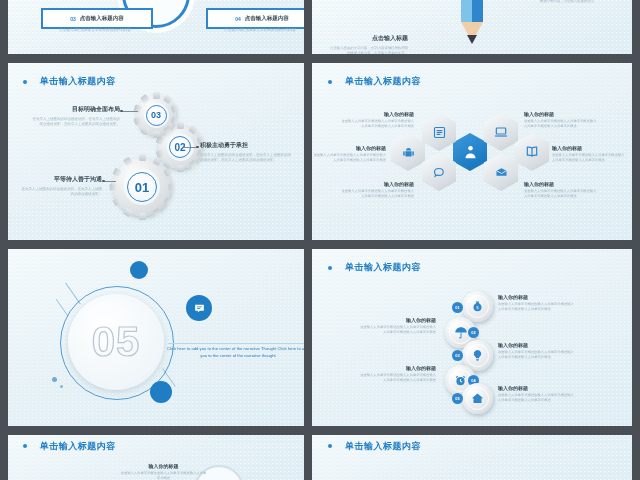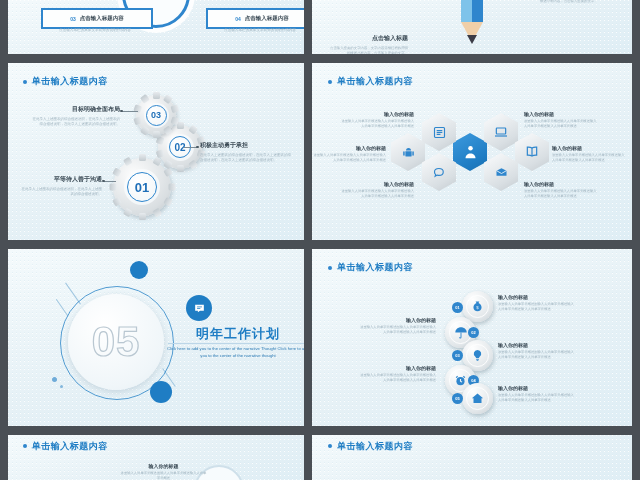--- a/index.html
+++ b/index.html
@@ -25,21 +25,21 @@
     background-size:4px 4px,4px 4px,100% 100%;
     pointer-events:none;
   }
   .slide > *{position:relative;}
 
   .gutter{position:absolute;background:#4a4f55;}
 
   
   .stitle{
     position:absolute;left:5%;top:7%;
-    display:flex;align-items:center;gap:5px;
+    display:flex;align-items:center;gap:13px;
     color:#1f7dc4;font-weight:bold;white-space:nowrap;
   }
   .stitle .dot{
     width:4px;height:4px;border-radius:50%;background:#2f86cd;flex:none;
   }
   .stitle .txt{font-size:9px;letter-spacing:.5px;}
 
   .ph{color:#9fb3bf;line-height:1.45;}
 
   
@@ -409,21 +409,20 @@
     <div class="bdot" style="left:142px;top:132px;width:22px;height:22px;"></div>
     <div class="bdot" style="left:44px;top:128px;width:5px;height:5px;opacity:.6;"></div>
     <div class="bdot" style="left:52px;top:136px;width:3px;height:3px;opacity:.5;"></div>
 
     <div class="cov-icon">
       <svg width="13" height="13" viewBox="0 0 24 24" fill="#ffffff">
         <path d="M4 5h16v11H13l-4 3v-3H4z"></path>
         <path d="M7.5 9h9M7.5 12h6" stroke="#1f7dc4" stroke-width="1.4"></path>
       </svg>
     </div>
-    <div class="cov-title">明年工作计划</div>
     <div class="cov-rule"></div>
     <div class="cov-sub">Click here to add  you to the  center of the  narrative Thought  Click here to add   you to the  center of the narrative thought</div>
   </div>
 
   <div class="slide" style="left:312px;top:249px;width:320px;height:177px;">
     <div class="stitle">
       <span class="dot"></span>
       <span class="txt">单击输入标题内容</span>
     </div>
 

